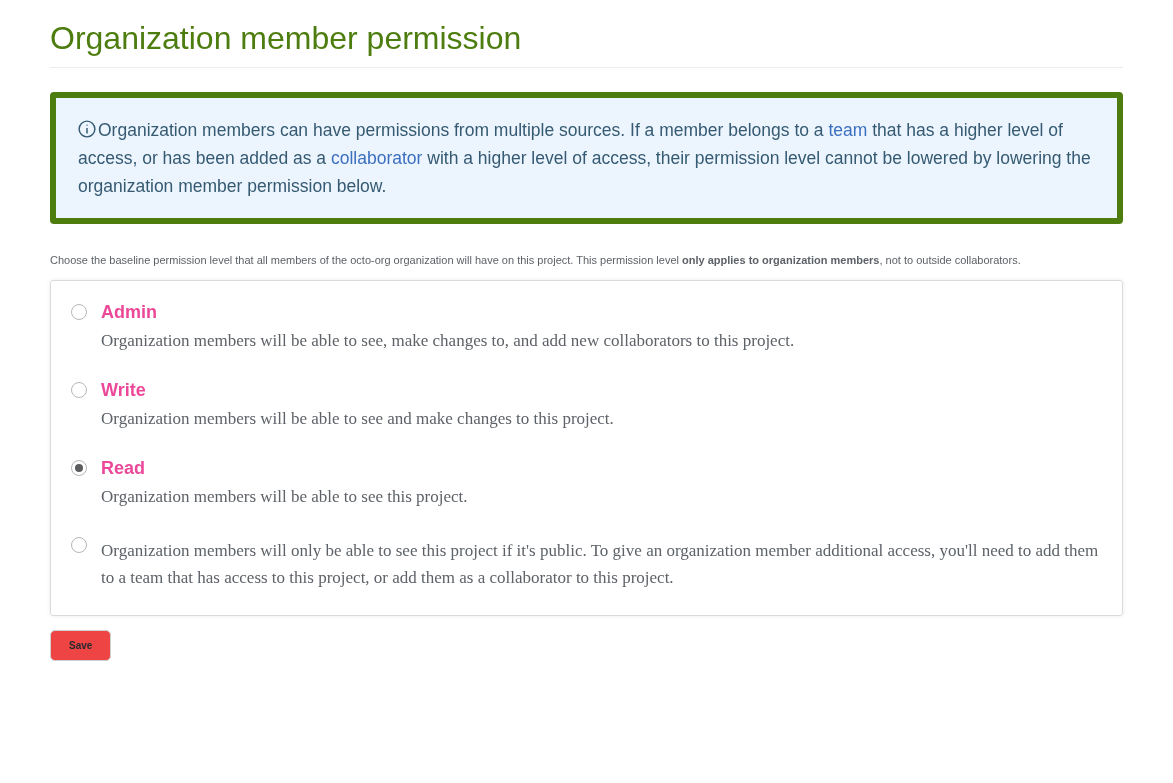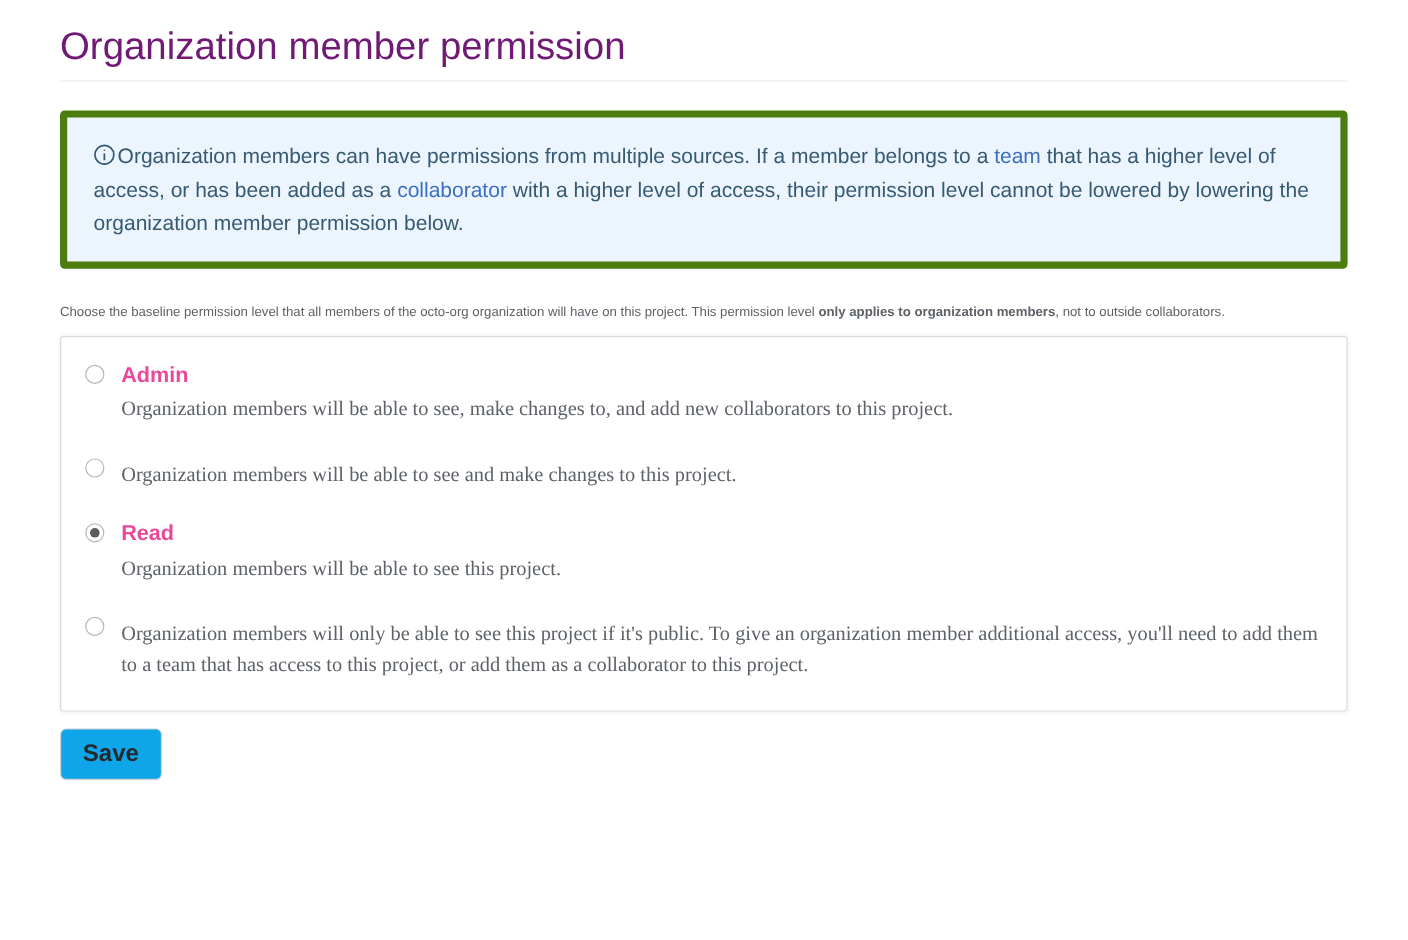--- a/index.html
+++ b/index.html
@@ -6,21 +6,21 @@
     body {
       margin: 0;
       font-family: -apple-system, BlinkMacSystemFont, "Segoe UI", Helvetica, Arial, sans-serif;
       background: #ffffff;
       color: #24292e;
       padding: 20px 50px;
     }
     .page-title {
       font-size: 32px;
       font-weight: 400;
-      color: #701a75;
+      color: #4d7c0f;
       margin: 0 0 10px 0;
       padding-bottom: 10px;
       border-bottom: 1px solid #eaecef;
     }
     .flash {
       background: #ECF5FE;
       border: 6px solid #4d7c0f;
       border-radius: 4px;
       padding: 18px 22px;
       margin-top: 24px;
@@ -91,24 +91,24 @@
       font-size: 17px;
       color: #5d6268;
       margin-top: 4px;
       line-height: 1.55;
       font-family: Liberation Serif, serif;
     }
     .save-btn {
       display: inline-block;
       margin-top: 14px;
       padding: 9px 18px;
-      font-size: 20px;
+      font-size: 10px;
       font-weight: 600;
       color: #24292e;
-      background: #0ea5e9;
+      background: #ef4444;
       border: 1px solid #cdcfd1;
       border-radius: 5px;
       cursor: pointer;
     }
   </style>
 </head>
 <body>
 
 
 
@@ -132,20 +132,21 @@
     <div class="radio-row">
       <span class="radio-outer"></span>
       <div class="radio-text">
         <div class="radio-label">Admin</div>
         <div class="radio-desc">Organization members will be able to see, make changes to, and add new collaborators to this project.</div>
       </div>
     </div>
     <div class="radio-row">
       <span class="radio-outer"></span>
       <div class="radio-text">
+        <div class="radio-label">Write</div>
         <div class="radio-desc">Organization members will be able to see and make changes to this project.</div>
       </div>
     </div>
     <div class="radio-row">
       <span class="radio-outer selected"></span>
       <div class="radio-text">
         <div class="radio-label">Read</div>
         <div class="radio-desc">Organization members will be able to see this project.</div>
       </div>
     </div>

